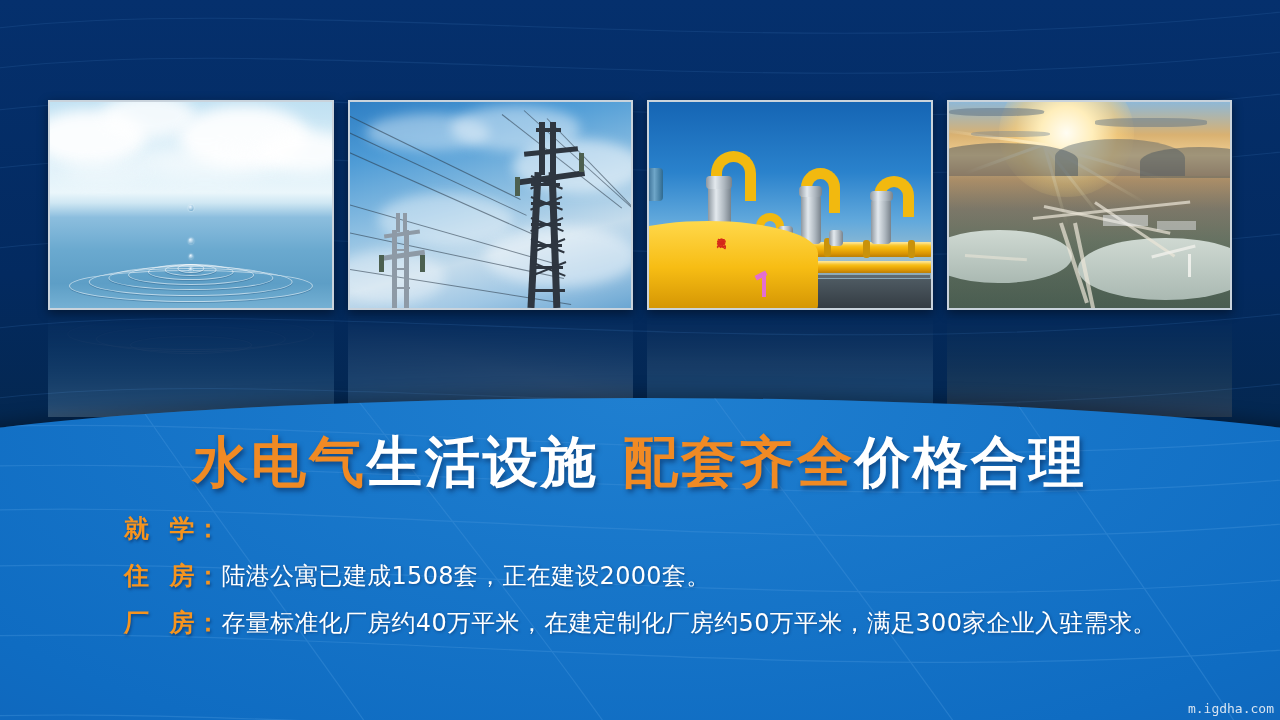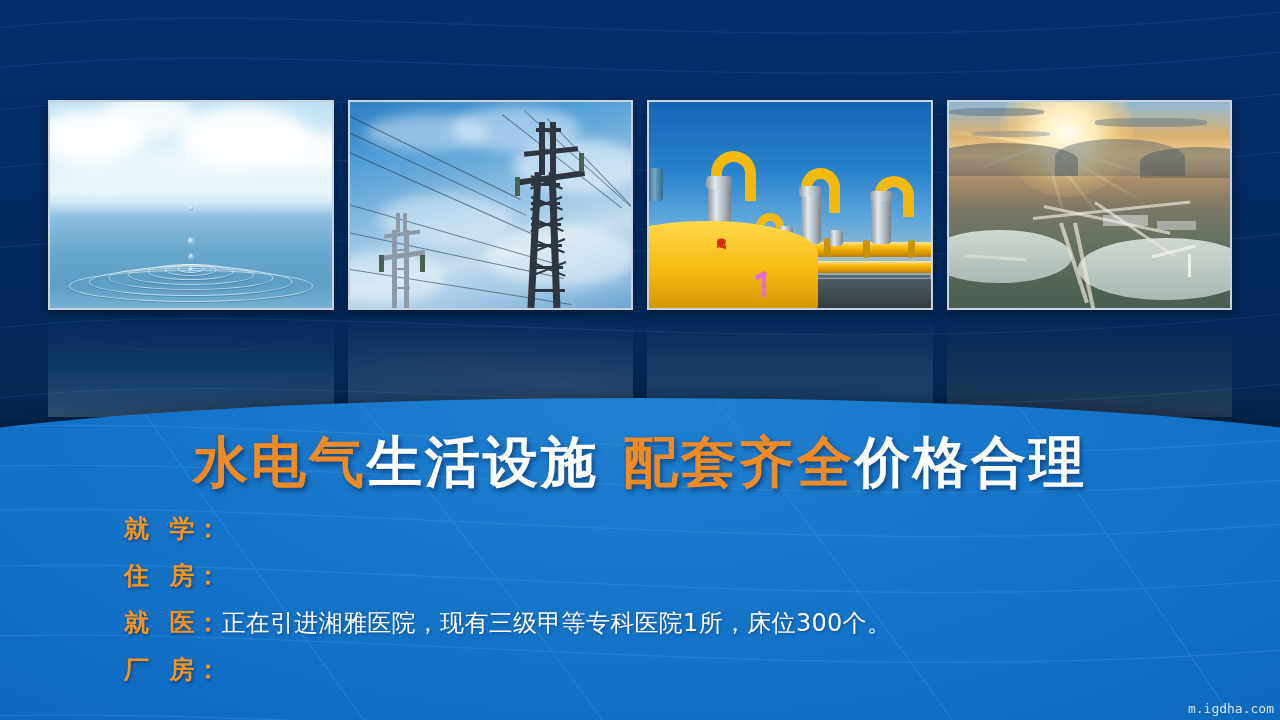--- a/index.html
+++ b/index.html
@@ -324,24 +324,22 @@
   <div class="headline">
     <span class="hl-o">水电气</span><span class="hl-w">生活设施</span><span class="hl-sp"></span><span class="hl-o">配套齐全</span><span class="hl-w">价格合理</span>
   </div>
 
   <div class="list">
     <div class="row">
       <span class="lbl">就  学：</span>
     </div>
     <div class="row">
       <span class="lbl">住  房：</span>
-    </div>
-    <div class="row">
-      <span class="lbl">就  医：</span>
-      <span class="txt">正在引进湘雅医院，现有三级甲等专科医院1所，床位300个。</span>
+      <span class="txt">陆港公寓已建成1508套，正在建设2000套。</span>
     </div>
     <div class="row">
       <span class="lbl">厂  房：</span>
+      <span class="txt">存量标准化厂房约40万平米，在建定制化厂房约50万平米，满足300家企业入驻需求。</span>
     </div>
   </div>
 
   <div class="watermark">m.igdha.com</div>
 </div>
 
 </body></html>

